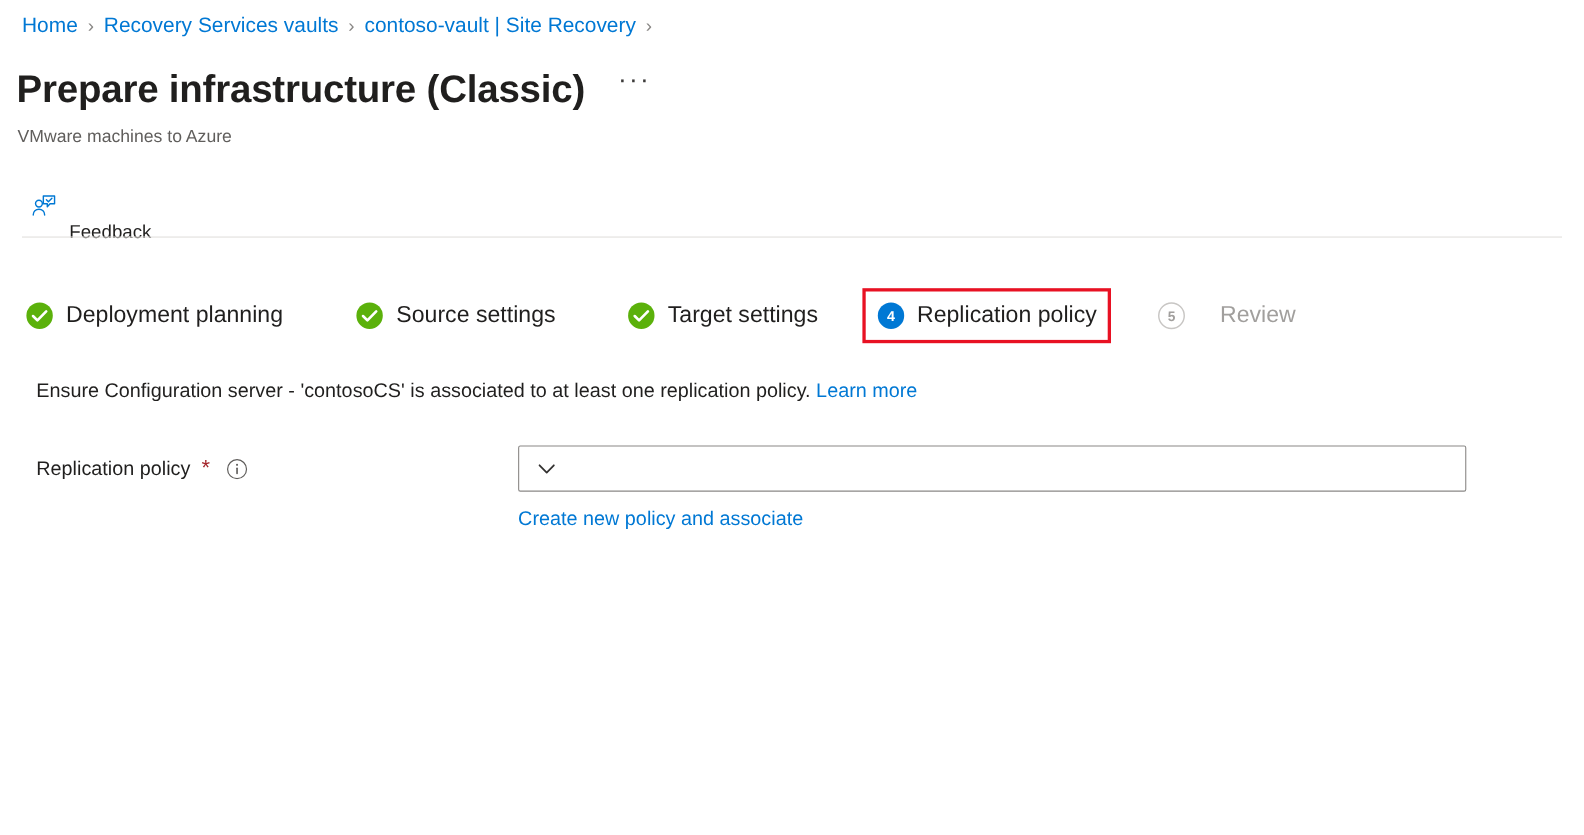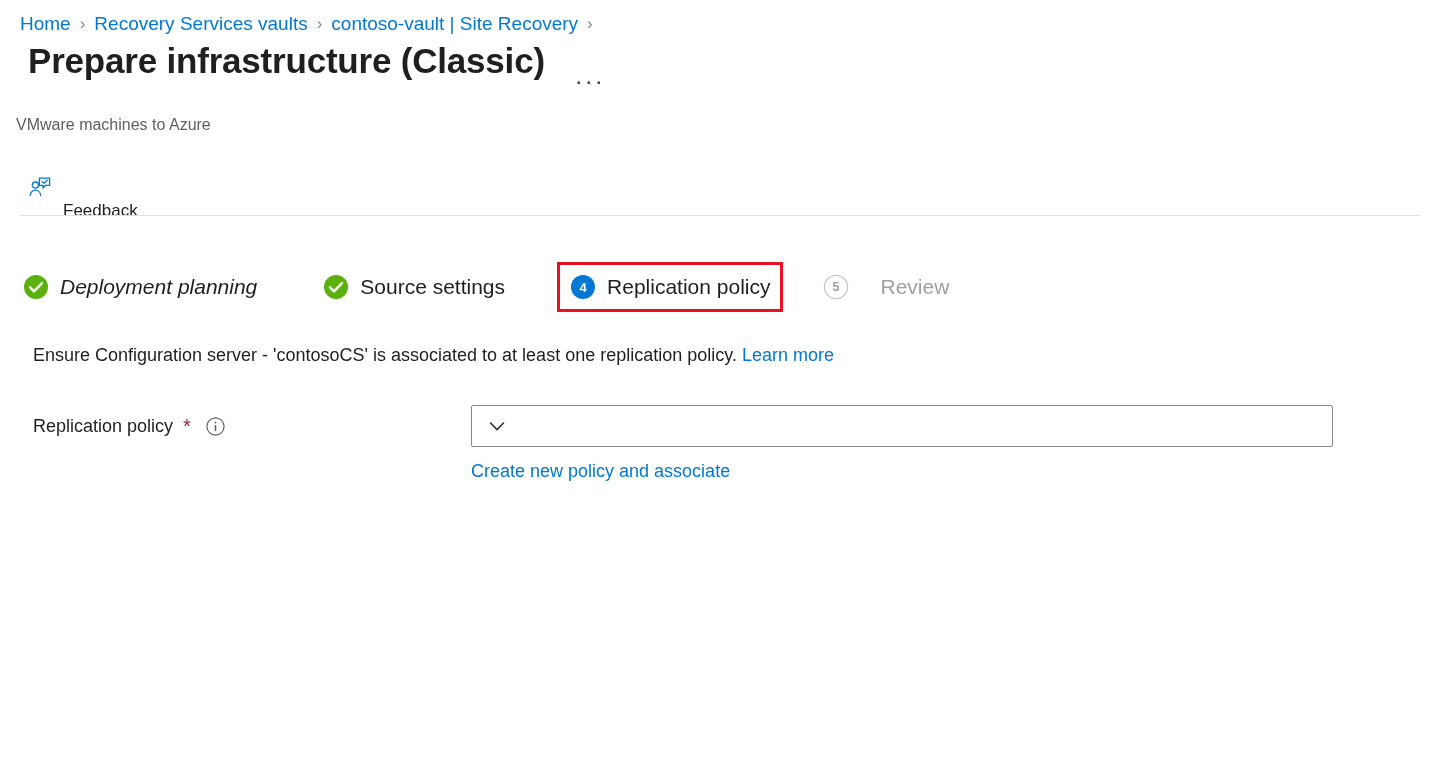--- a/index.html
+++ b/index.html
@@ -38,24 +38,24 @@
     color: #8a8886;
     margin: 0 9px;
     font-size: 17px;
     line-height: 28px;
     display: inline-block;
   }
 
   
   .title-row {
     position: absolute;
-    left: 28px;
+    left: 15px;
     top: 57px;
     display: flex;
-    align-items: flex-end;
+    align-items: center;
     height: 50px;
   }
   .page-title {
     font-size: 35px;
     font-weight: 600;
     color: #201f1e;
     letter-spacing: -0.2px;
     line-height: 46px;
     white-space: nowrap;
   }
@@ -143,21 +143,21 @@
   .step-label {
     font-size: 21px;
     color: #201f1e;
     line-height: 28px;
   }
   .step.disabled { cursor: default; }
   .step.disabled .step-label { color: #a19f9d; margin-left: 20px; }
 
   .step-icon { width: 26px; height: 26px; flex: none; display: block; }
 
-  .steps .step:nth-child(1) { margin-left: -10px; font-style: italic; }
+  .steps .step:nth-child(1) { margin-left: -10px; }
   .steps .step:nth-child(2) { margin-left: 40px; }
   .steps .step:nth-child(3) { margin-left: 39px; }
   .steps .step:nth-child(4) { margin-left: 27px; }
   .steps .step:nth-child(5) { margin-left: 29px; }
 
   
   .instruction {
     position: absolute;
     left: 33px;
     top: 343px;
@@ -288,20 +288,29 @@
     <button class="step">
       <span>
         <svg class="step-icon" viewBox="0 0 26 26" aria-hidden="true">
           <circle cx="13" cy="13" r="12" fill="#5bb10b"></circle>
           <path d="M7 13.3l4 4 8-8.2" stroke="#ffffff" stroke-width="2.4" fill="none" stroke-linecap="round" stroke-linejoin="round"></path>
         </svg>
       </span>
       <span class="step-label">Source settings</span>
     </button>
 
+    <button class="step">
+      <span>
+        <svg class="step-icon" viewBox="0 0 26 26" aria-hidden="true">
+          <circle cx="13" cy="13" r="12" fill="#5bb10b"></circle>
+          <path d="M7 13.3l4 4 8-8.2" stroke="#ffffff" stroke-width="2.4" fill="none" stroke-linecap="round" stroke-linejoin="round"></path>
+        </svg>
+      </span>
+      <span class="step-label">Target settings</span>
+    </button>
 
     <button class="step active">
       <span>
         <svg class="step-icon" viewBox="0 0 26 26" aria-hidden="true">
           <circle cx="13" cy="13" r="12" fill="#0078d4"></circle>
           <text x="13" y="17.6" text-anchor="middle" font-family="Liberation Sans, sans-serif" font-size="13" font-weight="600" fill="#ffffff">4</text>
         </svg>
       </span>
       <span class="step-label">Replication policy</span>
     </button>

